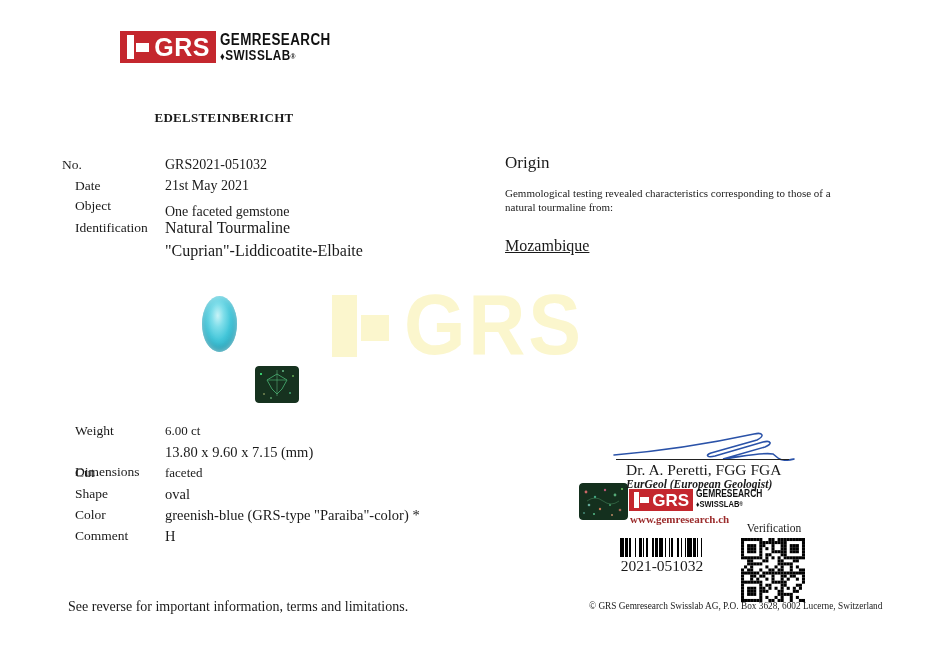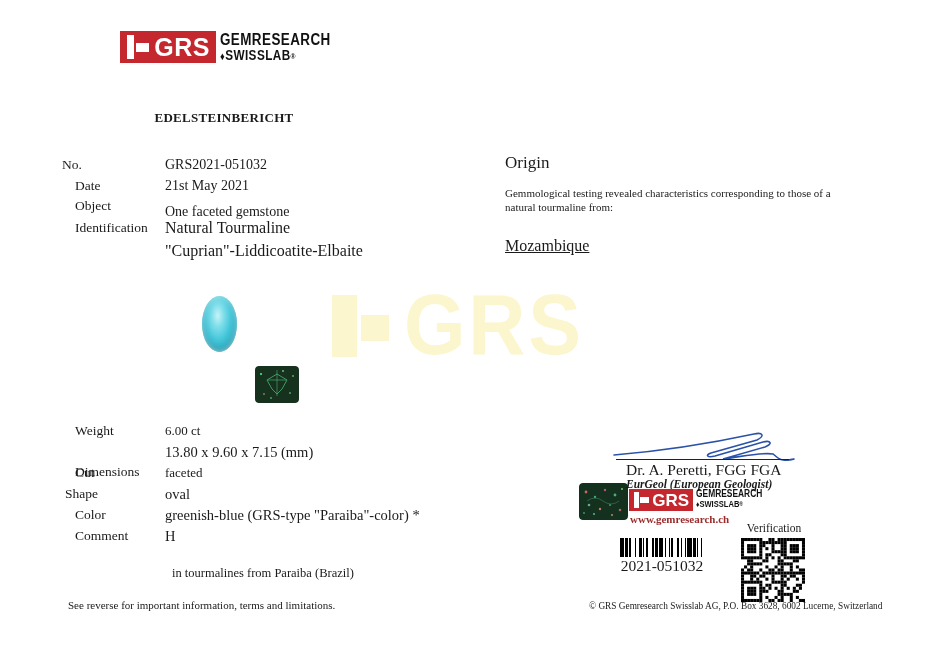--- a/index.html
+++ b/index.html
@@ -70,21 +70,21 @@
   .website{left:630px;top:513px;font-size:11px;font-weight:bold;color:#9b2b2b;}
 
   
   .verif-label{left:741px;top:522px;width:66px;text-align:center;font-size:11.5px;}
   .barcode{left:620px;top:538px;width:85px;height:19px;display:flex;align-items:stretch;overflow:hidden;}
   .barcode div{height:100%;}
   .bc-num{left:606px;top:557px;width:112px;text-align:center;font-size:15.5px;}
   .qr{left:741px;top:538px;}
 
   
-  .foot-l{left:68px;top:599px;font-size:11px;}
+  .foot-l{left:68px;top:599px;font-size:14px;}
   .foot-r{left:589px;top:601px;font-size:9.3px;}
 </style>
 </head>
 <body>
 
 <div class="page">
 
   <div class="abs watermark">
     <div class="wm-flag">
       <div class="v"></div>
@@ -158,27 +158,26 @@
       <path d="M8,18 q8,-6 16,0 q8,6 16,0" fill="none" stroke="#3f7a53" stroke-width="0.8" opacity=".8"></path>
     </svg>
   </div>
 
   <div class="abs lbl" style="left:75px;top:423px">Weight</div>
   <div class="abs val" style="left:165px;top:423px;font-size:13px">6.00 ct</div>
   <div class="abs lbl" style="left:75px;top:464px">Dimensions</div>
   <div class="abs val" style="left:165px;top:444px;font-size:14.5px">13.80 x 9.60 x 7.15 (mm)</div>
   <div class="abs lbl" style="left:75px;top:465px">Cut</div>
   <div class="abs val" style="left:165px;top:465px;font-size:13px">faceted</div>
-  <div class="abs lbl" style="left:65px;top:486px">Shape</div>
+  <div class="abs lbl" style="left:75px;top:486px">Shape</div>
   <div class="abs val" style="left:165px;top:486px;font-size:14.5px">oval</div>
   <div class="abs lbl" style="left:75px;top:507px">Color</div>
   <div class="abs val" style="left:165px;top:507px;font-size:14.5px">greenish-blue (GRS-type "Paraiba"-color) *</div>
   <div class="abs lbl" style="left:75px;top:528px">Comment</div>
   <div class="abs val" style="left:165px;top:528px;font-size:14.5px">H</div>
-  <div class="abs footnote" style="left:172px;top:566px">in tourmalines from Paraiba (Brazil)</div>
 
   <svg class="abs sig-svg" width="184" height="34" viewBox="0 0 184 34">
     <path d="M2,28 C50,24 100,16 142,7 c9,-2 11,2 3,6 l-46,13 c-6,2 -4,5 4,3 l48,-14 c8,-2 10,2 2,5 l-42,12 c22,-3 40,-7 50,-5 l5,4 c5,4 12,2 16,1" fill="none" stroke="#2a52a8" stroke-width="1.6" stroke-linecap="round"></path>
   </svg>
   <div class="abs sig-line"></div>
   <div class="abs sig-name">Dr. A. Peretti, FGG FGA</div>
   <div class="abs sig-title">EurGeol (European Geologist)</div>
 
   <div class="abs logo-small">
     <div class="grs-box box-small">

